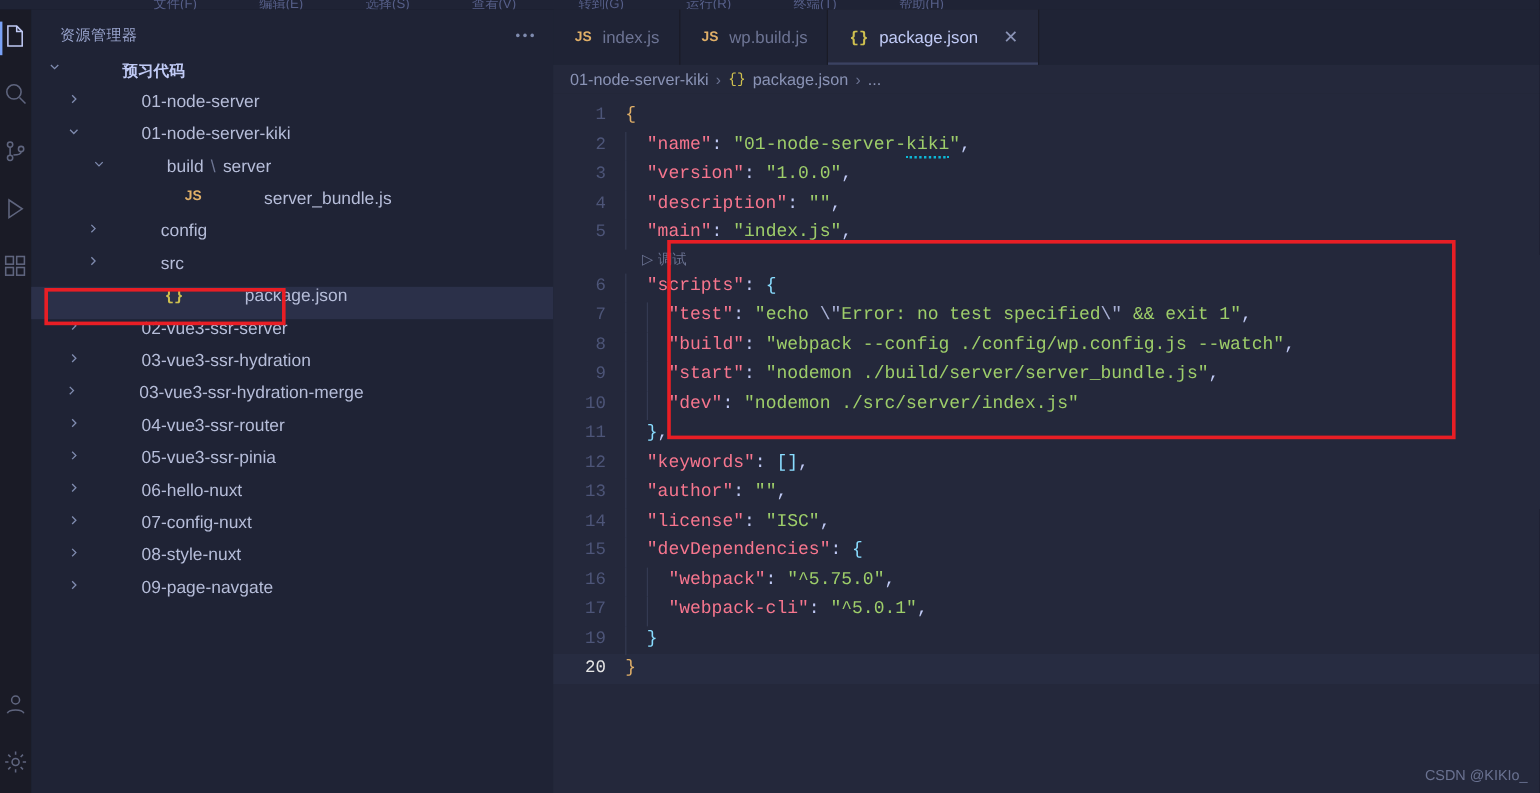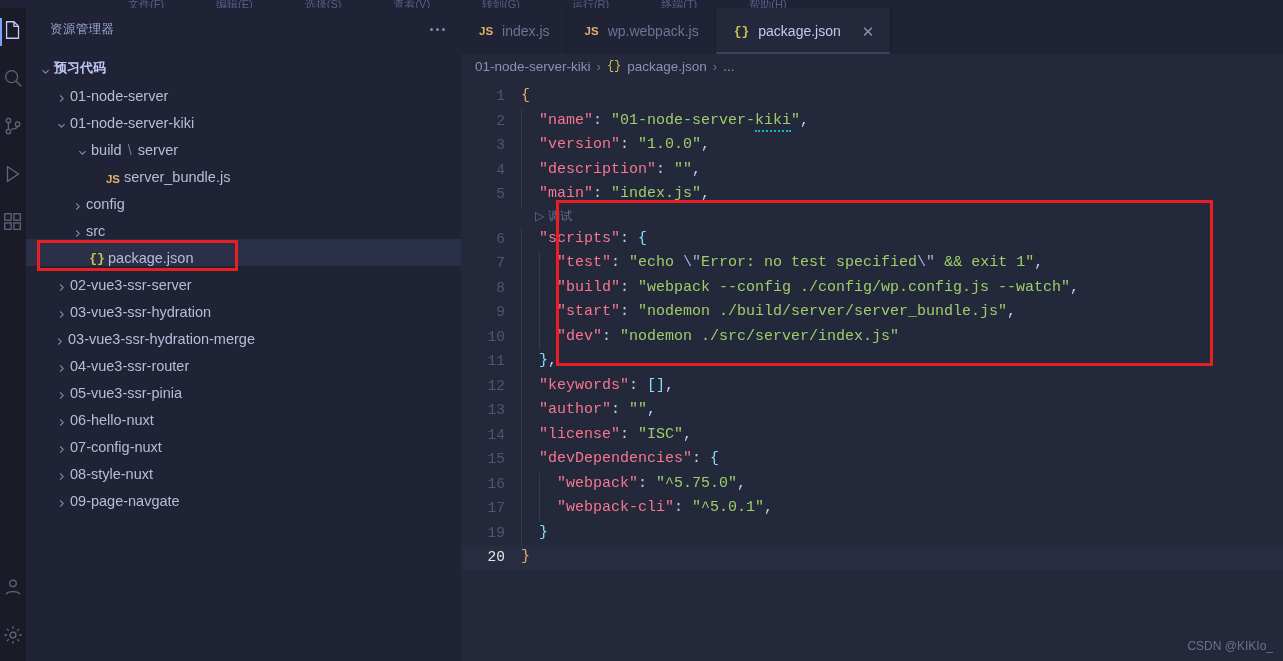--- a/index.html
+++ b/index.html
@@ -58,23 +58,24 @@
     color: #9aa5ce; font-size: 12.5px; letter-spacing: .4px;
   }
   .sb-dots { display: flex; gap: 3px; padding-right: 4px; cursor: pointer; }
   .sb-dots i {
     width: 3px; height: 3px; background: #7f8baf; border-radius: 50%;
     display: block;
   }
 
   .tree { font-size: 14.5px; color: #a9b1d6; }
   .row {
-    height: 27px; display: flex; align-items: flex-end;
+    height: 27px; display: flex; align-items: flex-start;
     padding-left: 0; cursor: pointer; white-space: nowrap;
     position: relative;
+    gap: 48px;
   }
   .row.selected { background: #2b3049; }
   .row.root { font-weight: bold; font-size: 13px; color: #c0caf5; }
   .chev {
     width: 18px; display: inline-flex; align-items: center;
     justify-content: center; flex: 0 0 18px;
     color: #7f8baf;
   }
   .chev svg { display: block; }
   .ficon {
@@ -418,21 +419,21 @@
   </div>
 
   <div class="editor">
     <div class="tabbar" id="editor-tab-bar">
         <div class="tab">
           <span class="ticon js">JS</span>
           <span>index.js</span>
         </div>
         <div class="tab">
           <span class="ticon js">JS</span>
-          <span>wp.webpack.js</span>
+          <span>wp.build.js</span>
         </div>
         <div class="tab active">
           <span class="ticon json">{}</span>
           <span>package.json</span>
           <span class="close">✕</span>
         </div>
       </div>
     <div class="breadcrumb" id="breadcrumb">
         <span>01-node-server-kiki</span>
         <span class="bc-sep">›</span>

